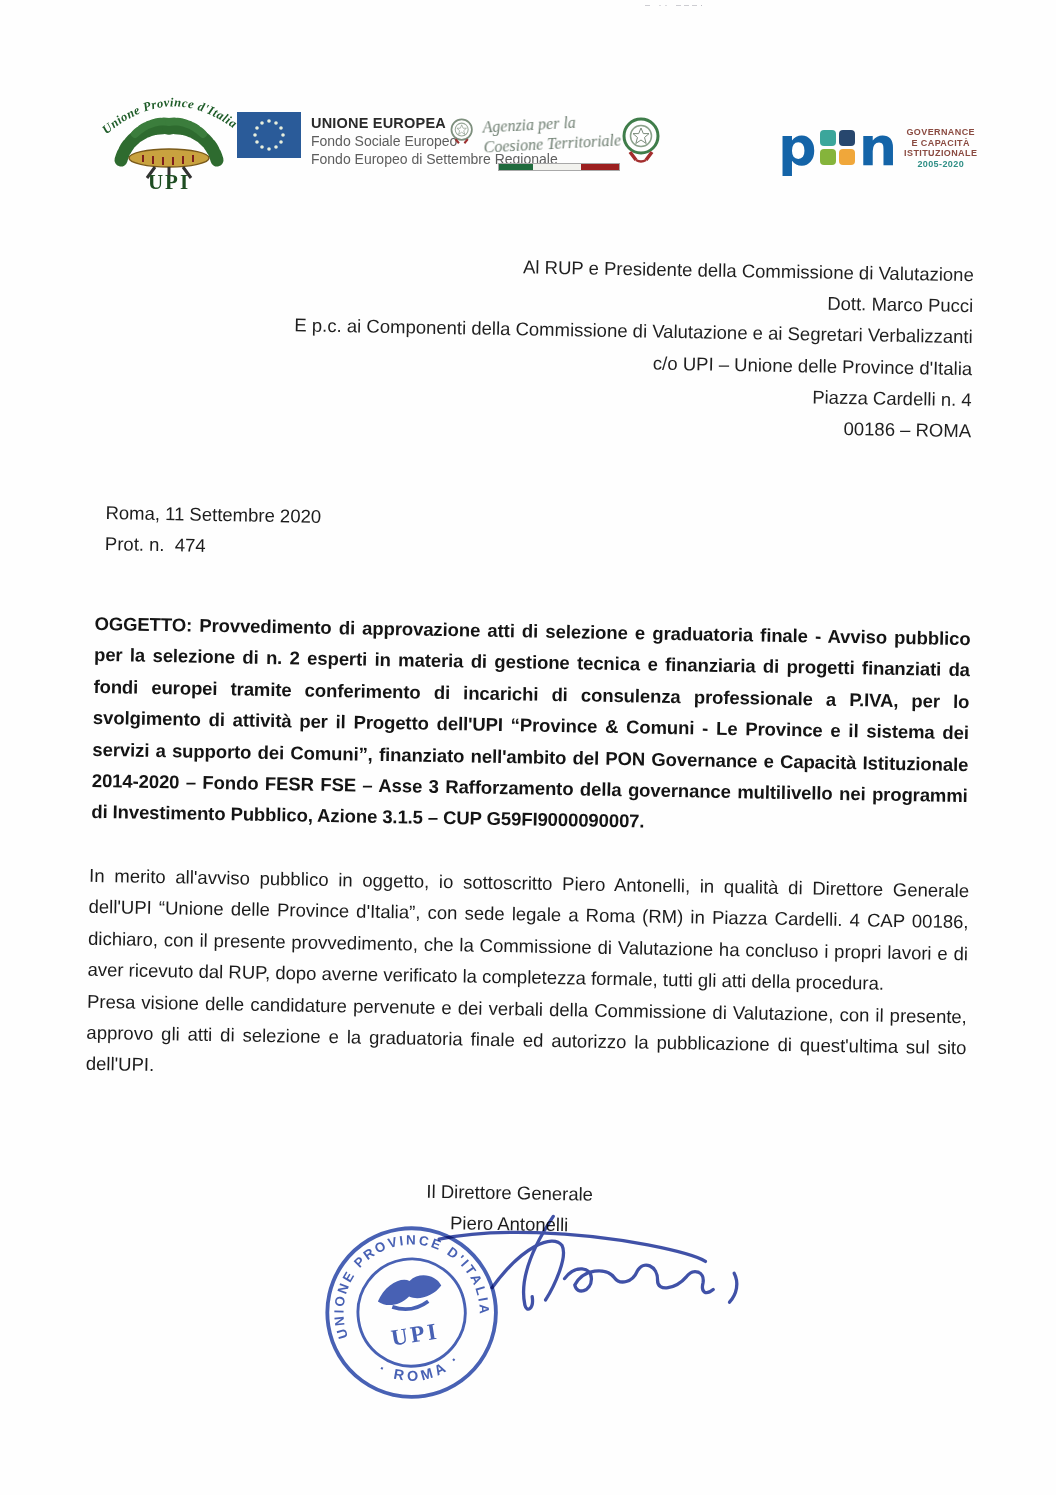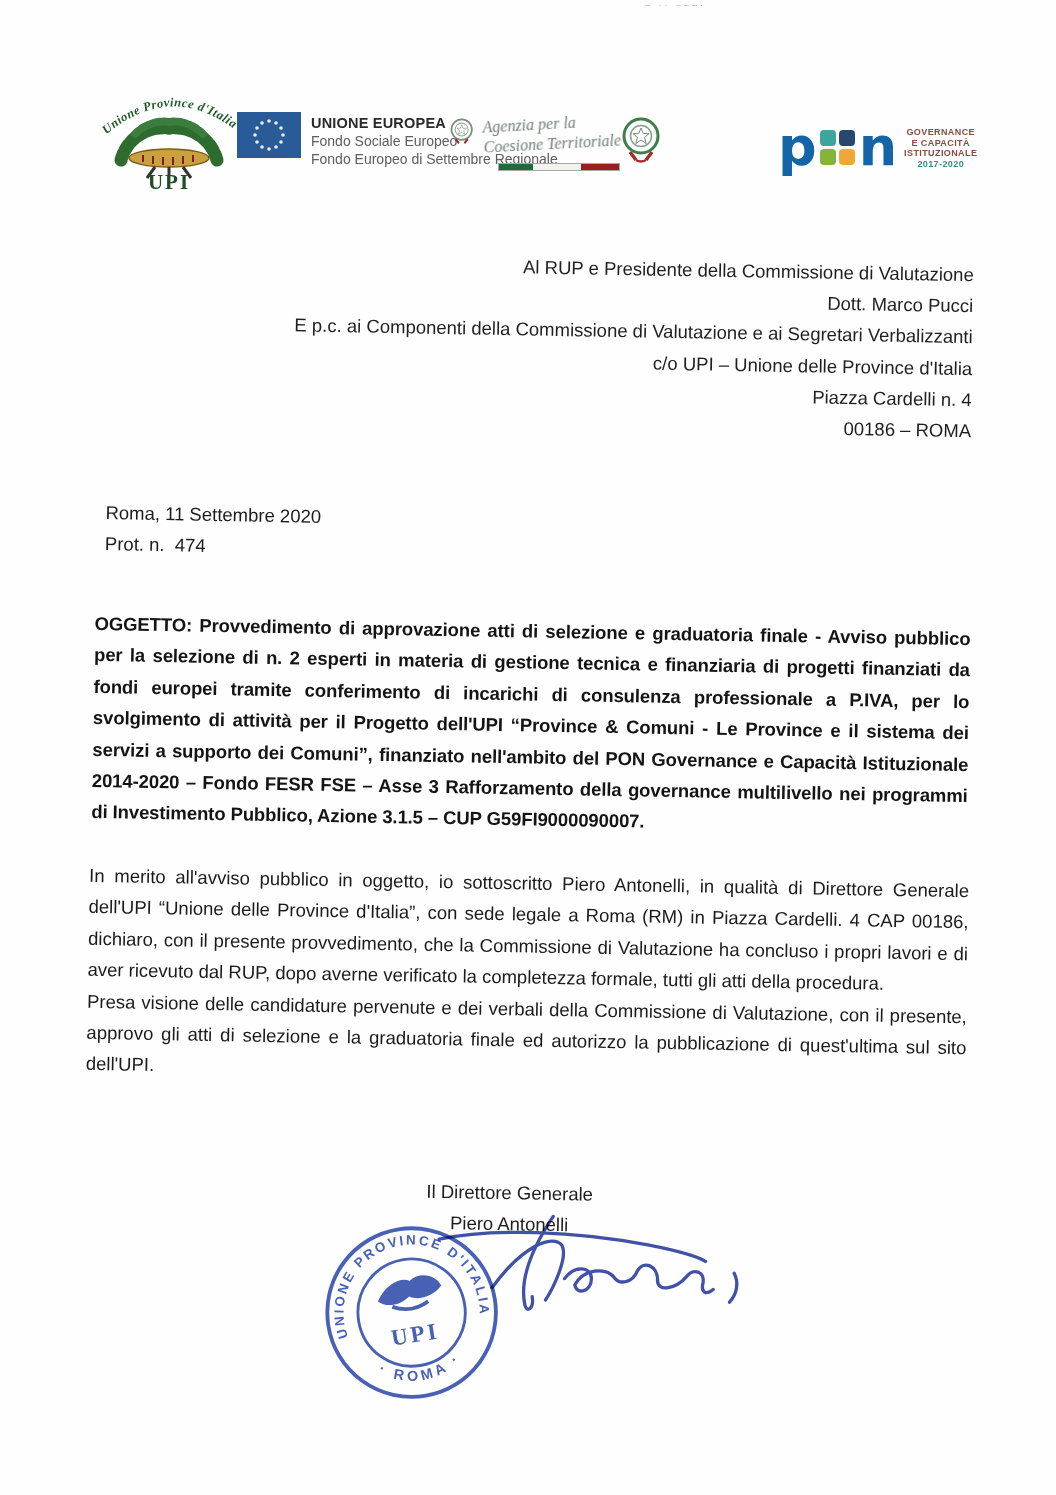--- a/index.html
+++ b/index.html
@@ -151,21 +151,21 @@
         <span class="pon-sq" style="background:#3ba69b"></span>
         <span class="pon-sq" style="background:#27476e"></span>
         <span class="pon-sq" style="background:#85b43b"></span>
         <span class="pon-sq" style="background:#f0a73a"></span>
       </span>
       <span class="pon-letter">n</span>
       <span class="pon-caption">
         <div class="pon-cap-line">GOVERNANCE</div>
         <div class="pon-cap-line">E CAPACITÀ</div>
         <div class="pon-cap-line">ISTITUZIONALE</div>
-        <div class="pon-cap-line pon-cap-last">2017-2020</div>
+        <div class="pon-cap-line pon-cap-last">2005-2020</div>
       </span>
     </div>
   </div>
 
   <div class="letter">
 
     <div class="recipient">
       <div>Al RUP e Presidente della Commissione di Valutazione</div>
       <div>Dott. Marco Pucci</div>
       <div>E p.c. ai Componenti della Commissione di Valutazione e ai Segretari Verbalizzanti</div>

